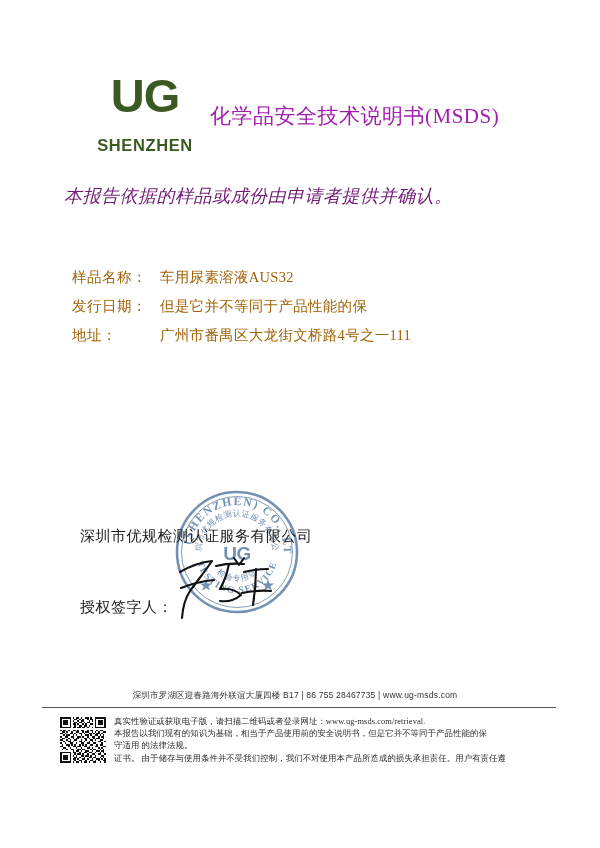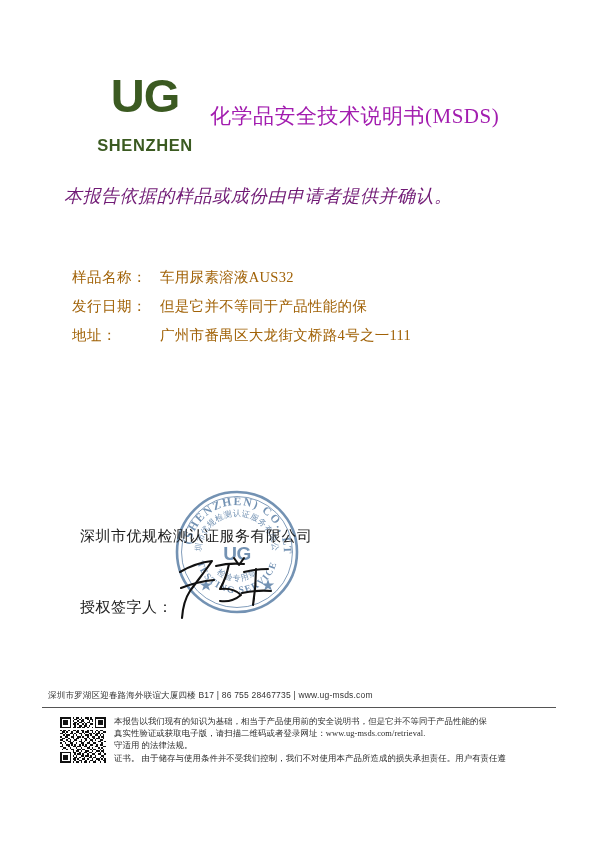--- a/index.html
+++ b/index.html
@@ -138,23 +138,24 @@
     left: 172px;
     top: 548px;
     width: 110px;
     height: 80px;
     z-index: 5;
   }
 
   
   .footer-address {
     position: absolute;
-    left: 48px;
+    left: 40px;
     top: 690px;
     width: 510px;
+    text-align: center;
     font-family: "Liberation Sans", sans-serif;
     font-size: 8.5px;
     color: #333;
     letter-spacing: 0.2px;
     white-space: nowrap;
   }
   .footer-rule {
     position: absolute;
     left: 42px;
     top: 707px;
@@ -485,20 +486,20 @@
           <rect x="10" y="28" width="2" height="1"></rect>
         <rect x="13" y="28" width="1" height="1"></rect>
           <rect x="15" y="28" width="2" height="1"></rect>
         <rect x="18" y="28" width="1" height="1"></rect>
           <rect x="21" y="28" width="2" height="1"></rect>
         <rect x="25" y="28" width="1" height="1"></rect>
           <rect x="28" y="28" width="1" height="1"></rect>
       </g>
     </svg>
     <div class="disclaimer">
+      <p>真实性验证或获取电子版，请扫描二维码或者登录网址：www.ug-msds.com/retrieval.</p>
       <p>本报告以我们现有的知识为基础，相当于产品使用前的安全说明书，但是它并不等同于产品性能的保</p>
-      <p>真实性验证或获取电子版，请扫描二维码或者登录网址：www.ug-msds.com/retrieval.</p>
       <p>守适用 的法律法规。</p>
       <p>证书。  由于储存与使用条件并不受我们控制，我们不对使用本产品所造成的损失承担责任。用户有责任遵</p>
     </div>
   </div>
 
 </div>
 
 </body></html>

